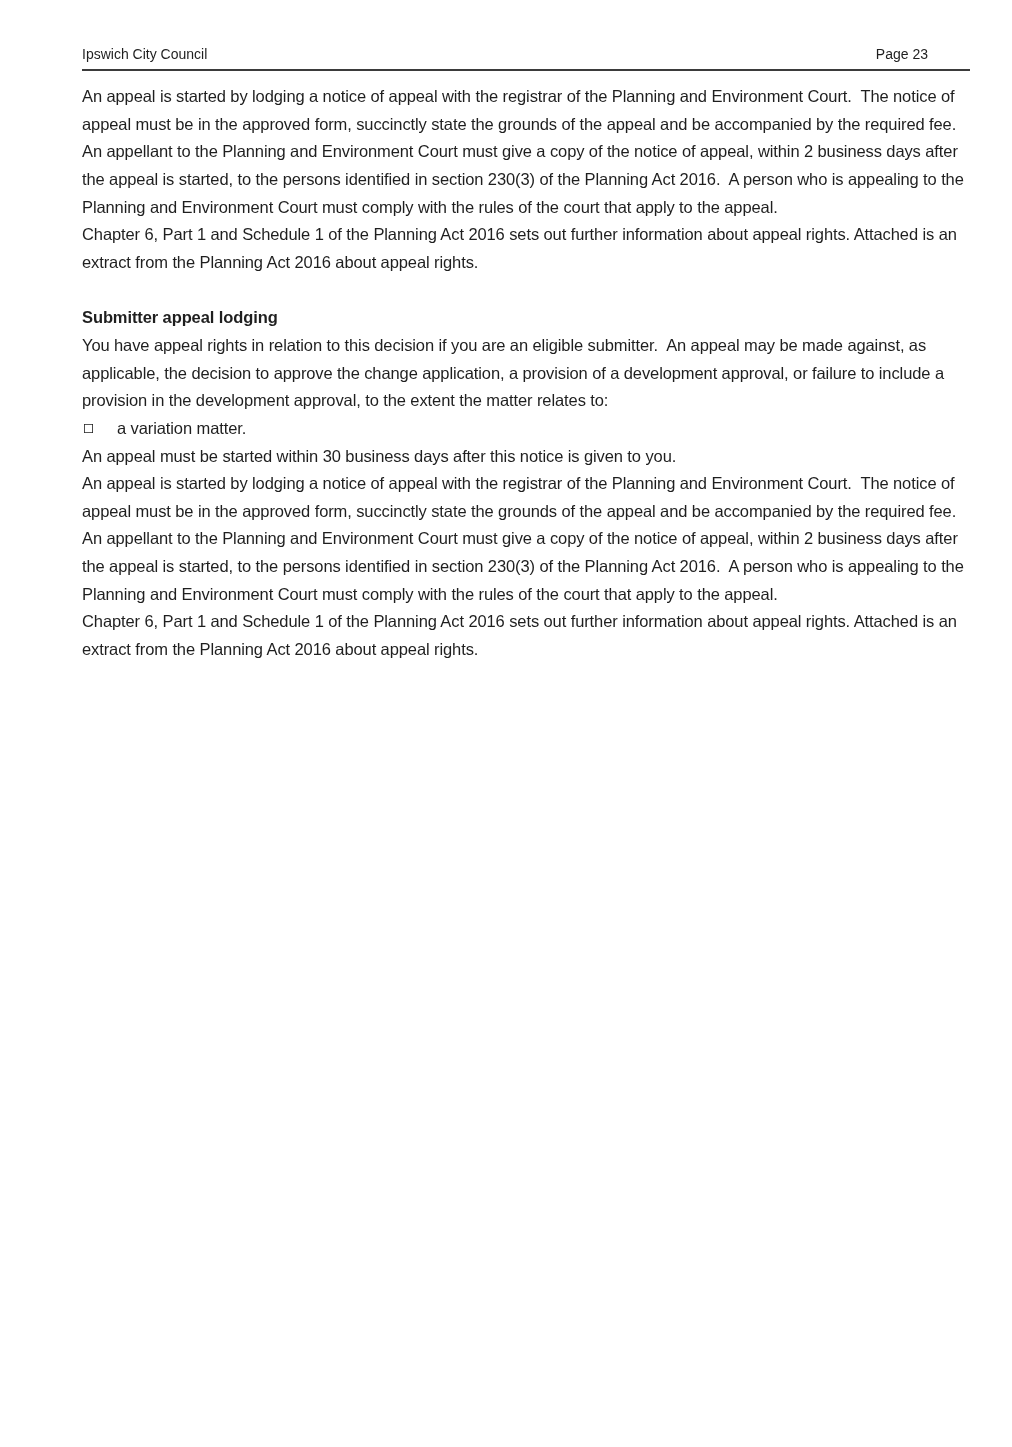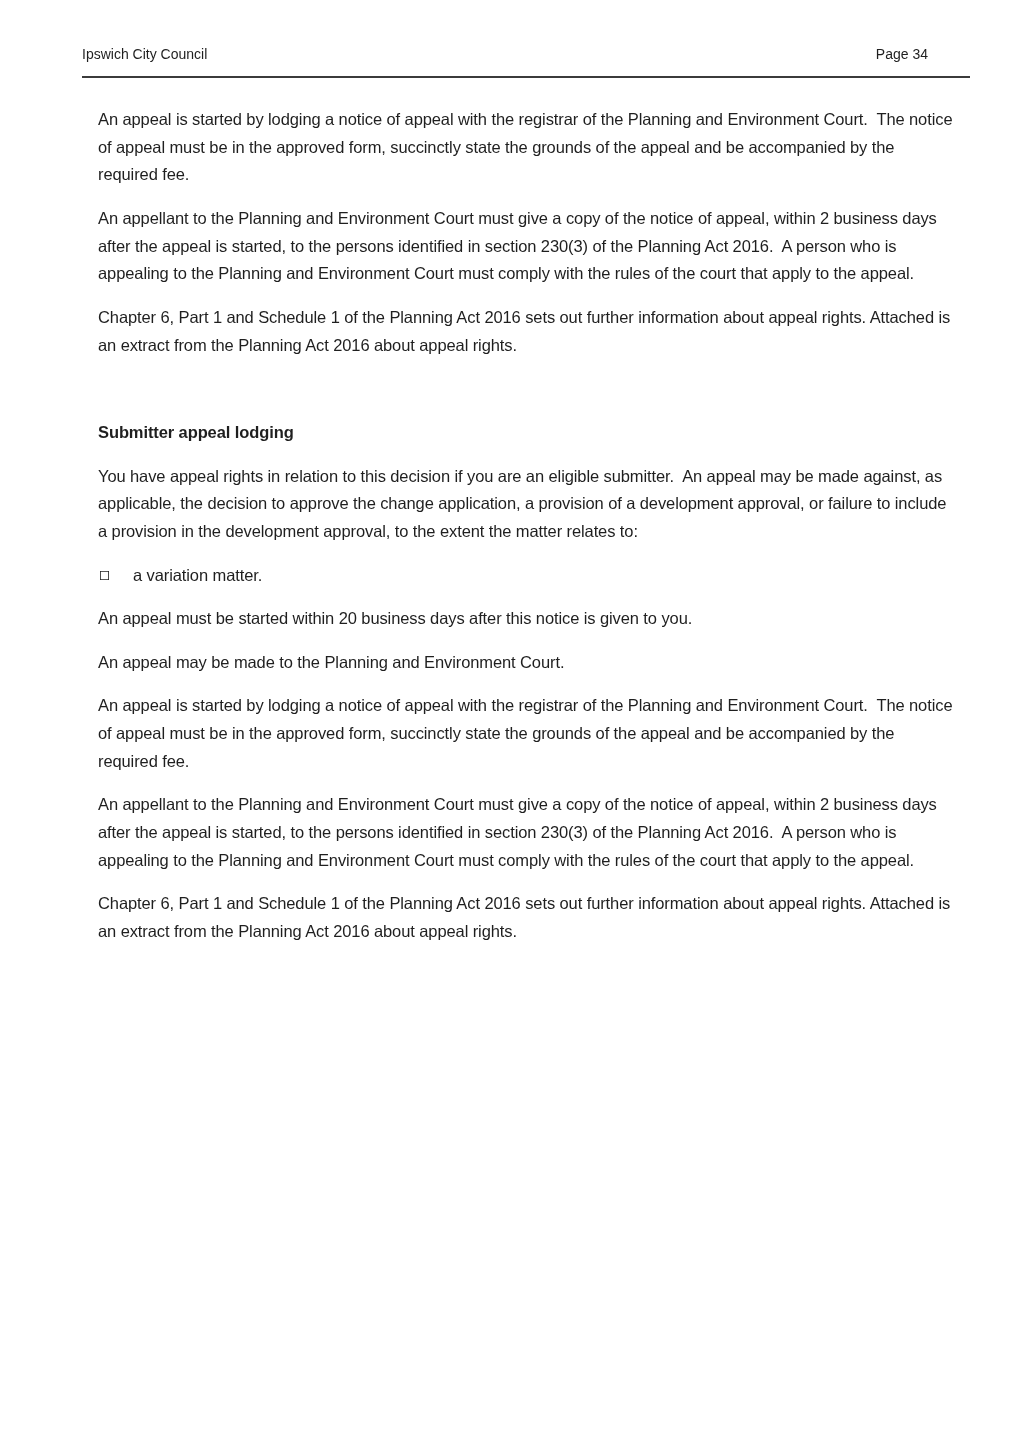--- a/index.html
+++ b/index.html
@@ -16,35 +16,35 @@
     font-family: "Liberation Sans", sans-serif;
     color: #1f1f1f;
     overflow: hidden;
   }
   .header {
     padding-top: 46px;
     display: flex;
     justify-content: space-between;
     align-items: flex-end;
     border-bottom: 2px solid #3b3b3b;
-    padding-bottom: 14px;
+    padding-bottom: 7px;
     font-size: 14px;
     line-height: 16px;
   }
   .header .pageno {
     margin-right: 42px;
   }
   .content {
     padding-top: 12px;
     font-size: 16.5px;
     line-height: 27.65px;
     letter-spacing: -0.1px;
   }
   .content p {
-    margin: 16px;
+    margin: 0;
     white-space: pre-wrap;
   }
   .content p.heading {
     font-weight: bold;
   }
   .content p.li {
     position: relative;
     padding-left: 35px;
   }
   .content .bullet {
@@ -58,30 +58,29 @@
   }
   .run-i { }
   .run-b { font-weight: normal; }
 </style>
 </head>
 <body>
 
 <div class="page">
   <div class="header">
     <span>Ipswich City Council</span>
-    <span class="pageno">Page 34</span>
+    <span class="pageno">Page 23</span>
   </div>
   <div class="content">
       <p class=""><span>An appeal is started by lodging a notice of appeal with the registrar of the Planning and Environment Court.  The notice of appeal must be in the approved form, succinctly state the grounds of the appeal and be accompanied by the required fee.</span></p>
       <p class=""><span>An appellant to the Planning and Environment Court must give a copy of the notice of appeal, within 2 business days after the appeal is started, to the persons identified in section 230(3) of the </span><span class="run-i">Planning Act 2016</span><span>.  A person who is appealing to the Planning and Environment Court must comply with the rules of the court that apply to the appeal.</span></p>
       <p class=""><span>Chapter 6, Part 1 and Schedule 1 of the </span><span class="run-i">Planning Act 2016</span><span> sets out further information about appeal rights. </span><span class="run-b">Attached</span><span> is an extract from the </span><span class="run-i">Planning Act 2016</span><span> about appeal rights.</span></p>
       <div class="spacer"></div>
       <p class="heading"><span>Submitter appeal lodging</span></p>
       <p class=""><span>You have appeal rights in relation to this decision if you are an eligible submitter.  An appeal may be made against, as applicable, the decision to approve the change application, a provision of a development approval, or failure to include a provision in the development approval, to the extent the matter relates to:</span></p>
       <p class="li"><span class="bullet">□</span></p>
       <p class="li"><span class="bullet">□</span><span>a variation matter.</span></p>
-      <p class=""><span>An appeal must be started within 20 business days after this notice is given to you.</span></p>
-      <p class=""><span>An appeal may be made to the Planning and Environment Court.</span></p>
+      <p class=""><span>An appeal must be started within 30 business days after this notice is given to you.</span></p>
       <p class=""><span>An appeal is started by lodging a notice of appeal with the registrar of the Planning and Environment Court.  The notice of appeal must be in the approved form, succinctly state the grounds of the appeal and be accompanied by the required fee.</span></p>
       <p class=""><span>An appellant to the Planning and Environment Court must give a copy of the notice of appeal, within 2 business days after the appeal is started, to the persons identified in section 230(3) of the </span><span class="run-i">Planning Act 2016</span><span>.  A person who is appealing to the Planning and Environment Court must comply with the rules of the court that apply to the appeal.</span></p>
       <p class=""><span>Chapter 6, Part 1 and Schedule 1 of the </span><span class="run-i">Planning Act 2016</span><span> sets out further information about appeal rights. </span><span class="run-b">Attached</span><span> is an extract from the </span><span class="run-i">Planning Act 2016</span><span> about appeal rights.</span></p>
     </div>
 </div>
 
 </body></html>

